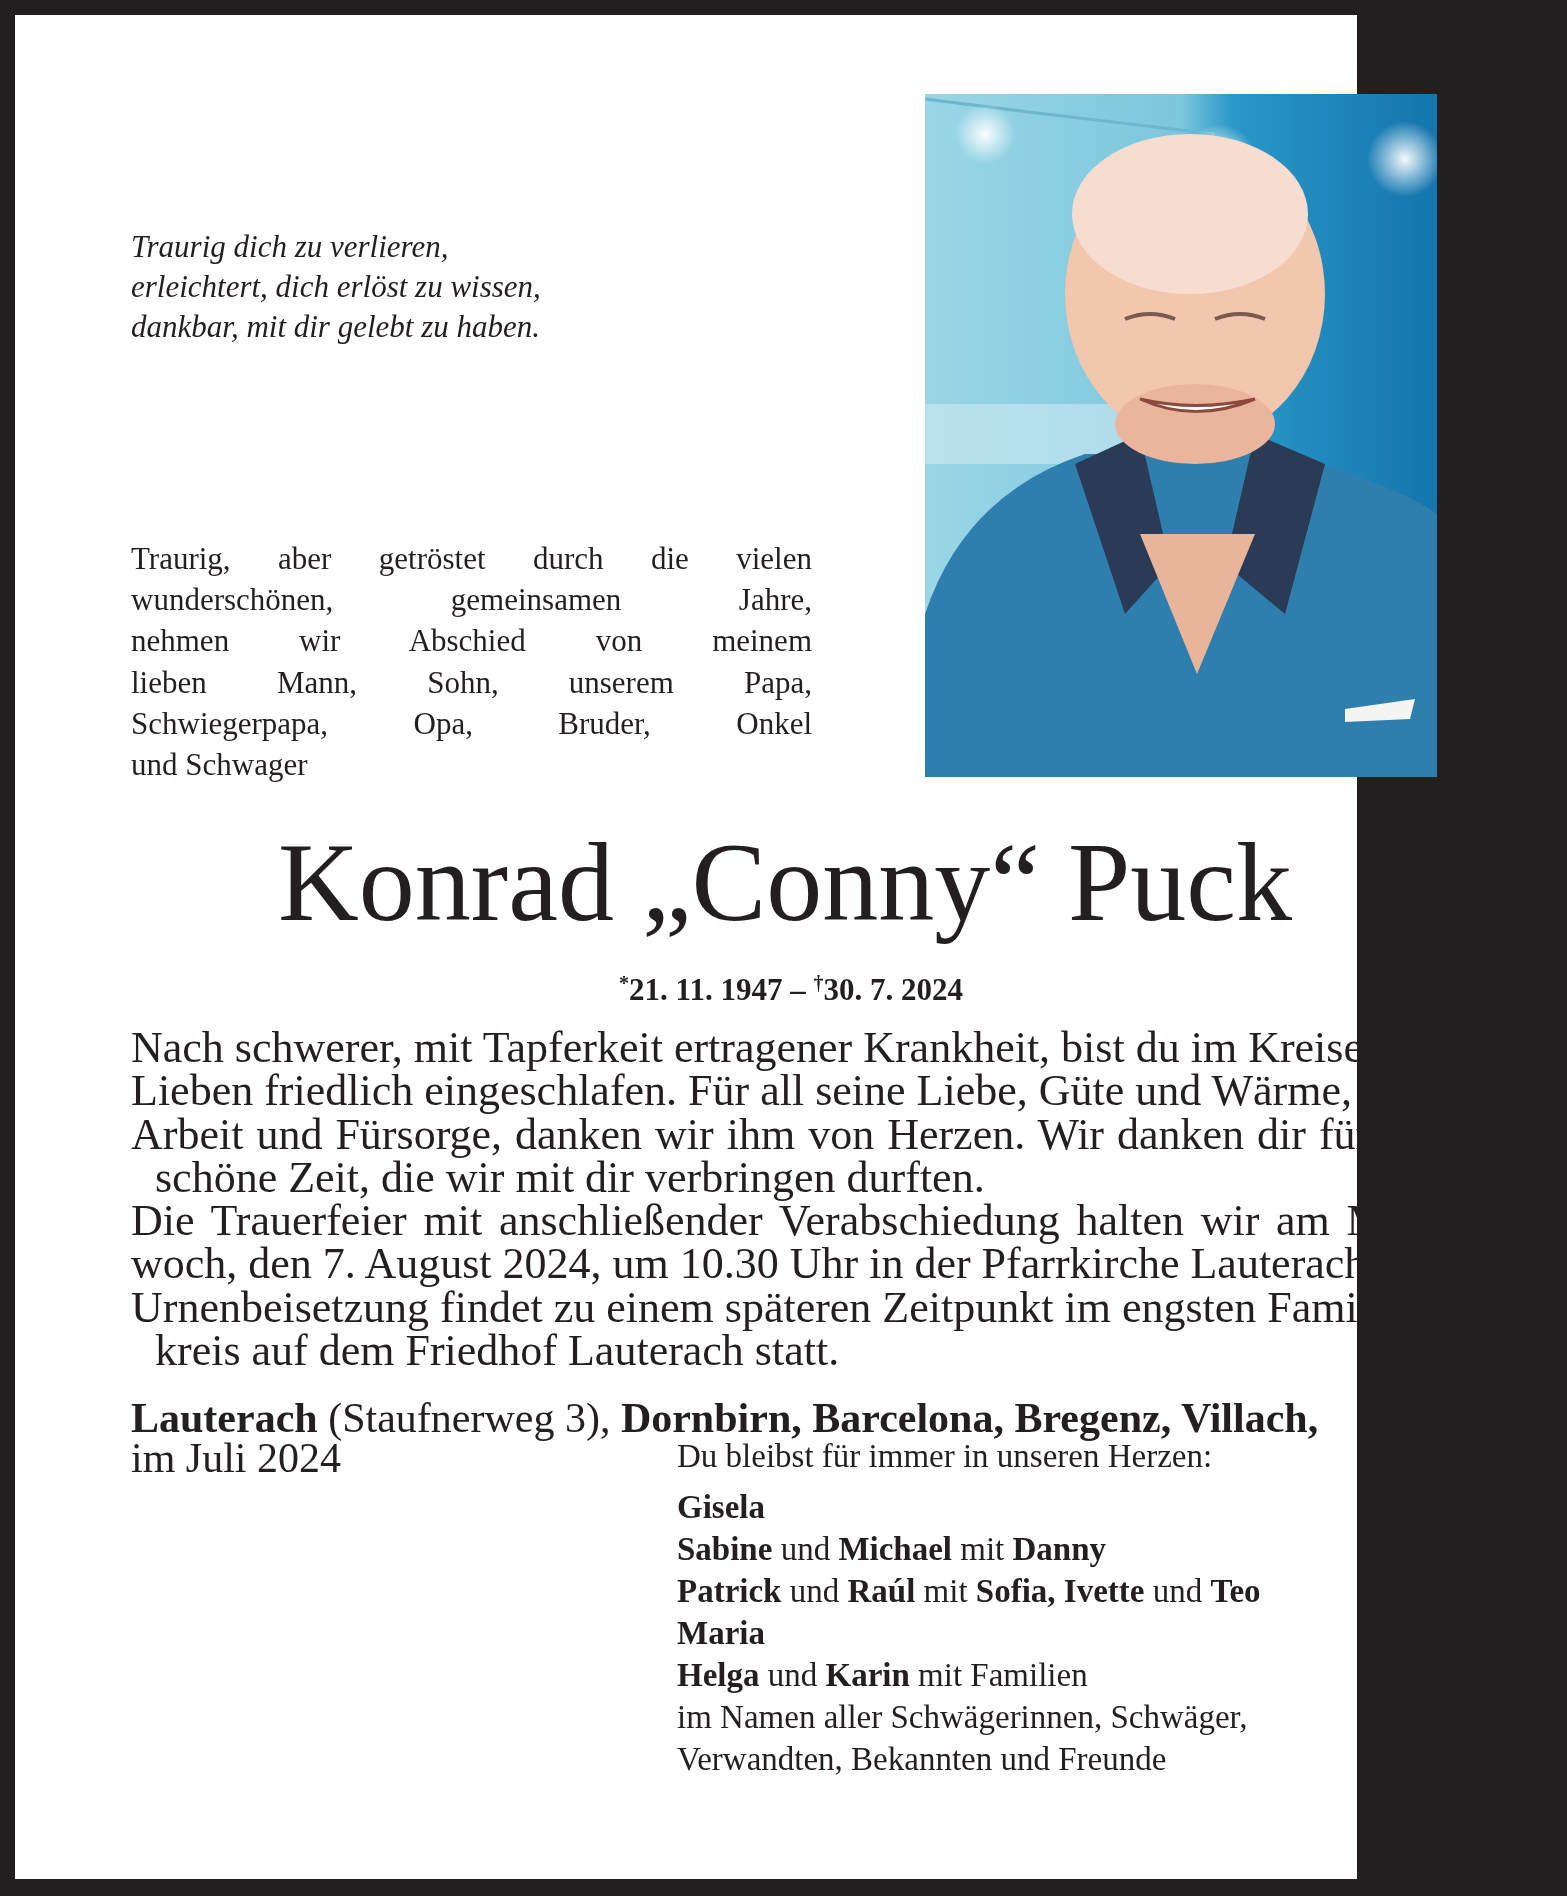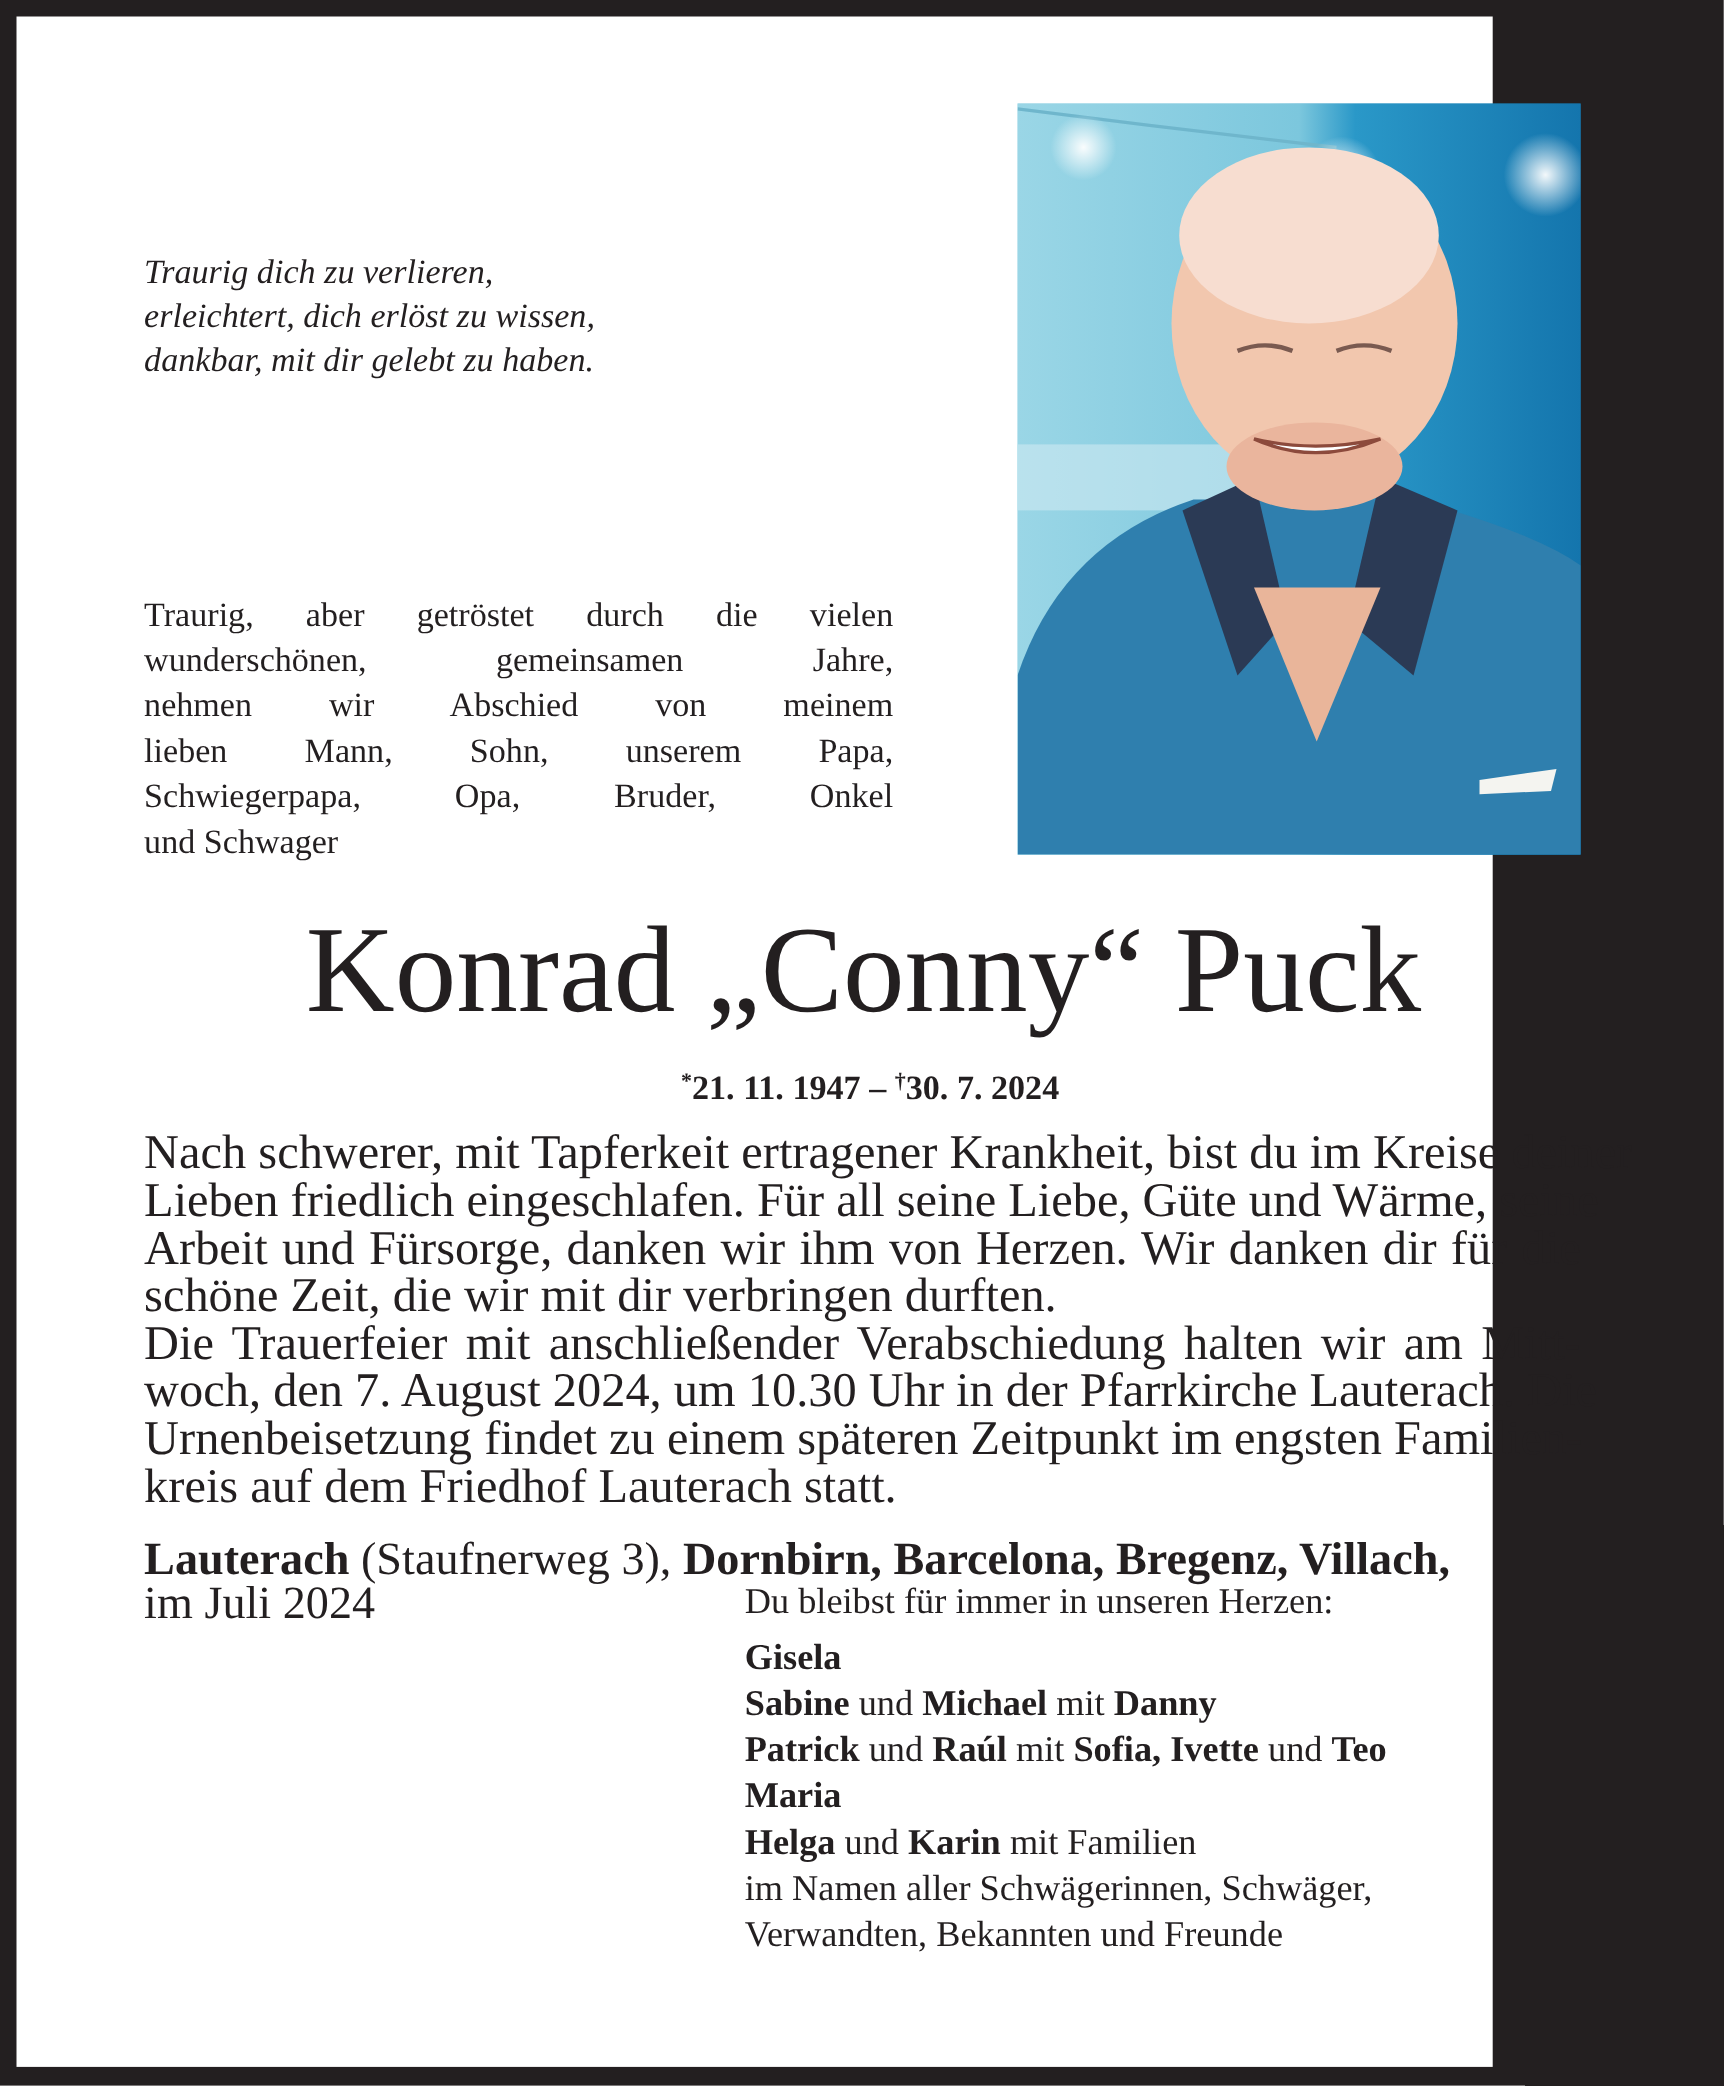--- a/index.html
+++ b/index.html
@@ -12,21 +12,21 @@
   .photo { left:910px; top:79px; width:512px; height:683px; overflow:hidden;
            background:linear-gradient(90deg,#8fd0e2 0%,#7cc6dc 45%,#1f8fc0 62%,#1577ad 100%); }
   .intro { left:116px; top:523px; width:681px; font-size:31px; line-height:41.2px; text-align:justify; text-align-last:left; }
   .intro .line { display:block; text-align:justify; text-align-last:justify; white-space:nowrap; }
   .intro .line.last { text-align-last:left; }
   .name { left:0; width:1536px; top:812px; text-align:center; font-size:112px; line-height:110px; padding-left:4px; box-sizing:border-box; }
   .dates { left:0; width:1536px; top:950px; text-align:center; font-size:31px; font-weight:bold; line-height:36px; padding-left:16px; box-sizing:border-box; }
   .dates sup { font-size:20px; vertical-align:10px; }
   .body-text { left:116px; top:1011px; width:1306px; font-size:44px; line-height:43.3px; }
   .body-text .line { display:block; white-space:nowrap; text-align:justify; text-align-last:justify; }
-  .body-text .line.last { text-align-last:left; }
+  .body-text .line.last { text-align-last:left;margin-left:24px; }
   .places { left:116px; top:1383px; font-size:42px; line-height:40px; }
   .places b { font-weight:bold; }
   .closing { left:662px; top:1420px; font-size:33px; line-height:42px; }
   .closing .row { white-space:nowrap; }
   .closing .intro-line { margin-bottom:9px; }
   b { font-weight:bold; }
 </style>
 </head>
 <body>
 

